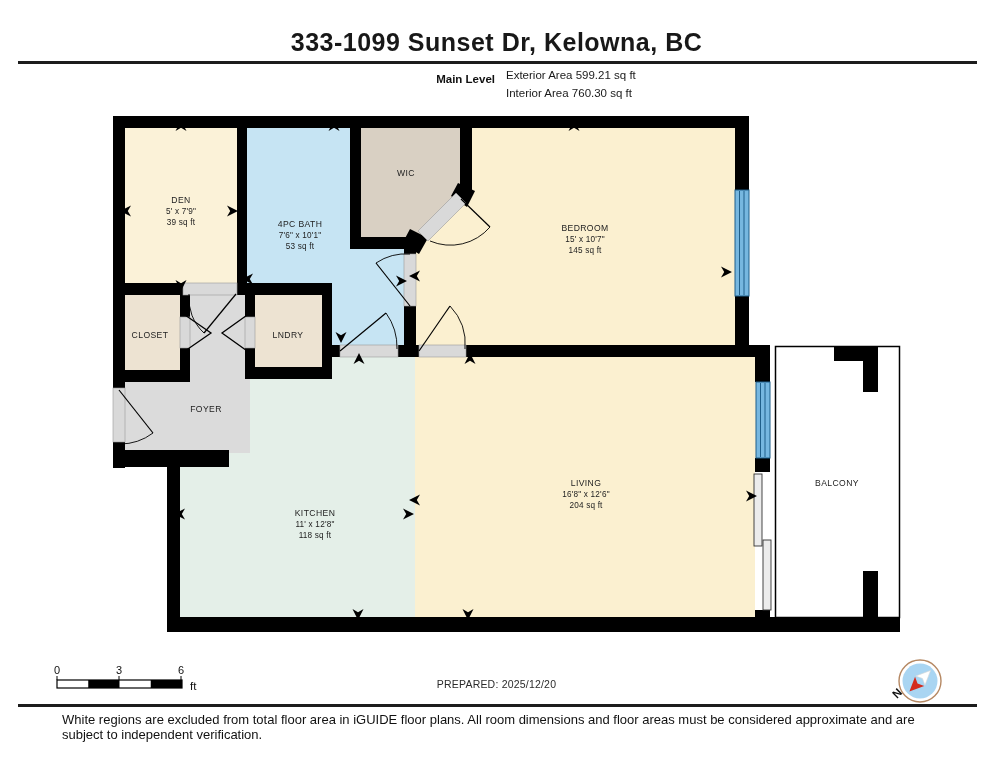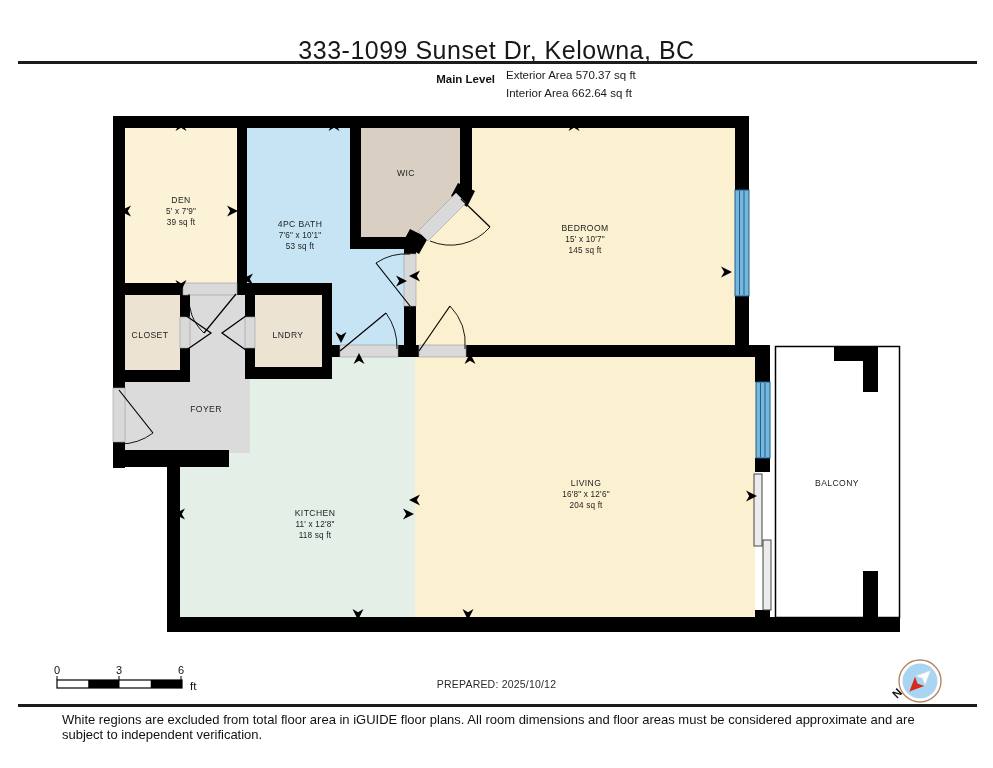--- a/index.html
+++ b/index.html
@@ -1,19 +1,19 @@
 <!DOCTYPE html>
 <html><head>
 <meta charset="utf-8">
 <style>
   html,body{margin:0;padding:0;background:#fff;}
   .page{position:relative;width:993px;height:768px;background:#ffffff;overflow:hidden;
         font-family:"Liberation Sans", sans-serif;color:#111;}
   .title{position:absolute;top:28px;left:0;width:993px;text-align:center;
-         font-size:25px;font-weight:normal;letter-spacing:.5px;color:#181818;margin-top:8px;}
+         font-size:25px;font-weight:bold;letter-spacing:.5px;color:#181818;}
   .hrule{position:absolute;left:18px;width:959px;height:3px;background:#1c1c1c;}
   .hrule.top{top:61px;}
   .hrule.bottom{top:704px;}
   .lvlrow{position:absolute;top:69px;left:0;width:993px;font-size:11.5px;}
   .lvl-label{position:absolute;right:498px;top:4px;font-weight:bold;white-space:nowrap;}
   .area-line{position:absolute;left:506px;top:0;white-space:nowrap;color:#1a1a1a;}
   .area-line.second{top:18px;}
   .prepared{position:absolute;top:678px;left:0;width:993px;text-align:center;
             font-size:10.5px;color:#2b2b2b;letter-spacing:.2px;}
   .disclaimer{position:absolute;top:712px;left:62px;width:870px;font-size:13px;color:#111;}
@@ -26,22 +26,22 @@
 </style>
 </head>
 <body>
 
 <div class="page">
 
   <div class="title">333-1099 Sunset Dr, Kelowna, BC</div>
   <div class="hrule top"></div>
   <div class="lvlrow">
     <span class="lvl-label">Main Level</span>
-    <span class="area-line">Exterior Area 570.37 sq ft</span>
-    <span class="area-line second">Interior Area 662.64 sq ft</span>
+    <span class="area-line">Exterior Area 599.21 sq ft</span>
+    <span class="area-line second">Interior Area 760.30 sq ft</span>
   </div>
 
   <svg width="993" height="768" viewBox="0 0 993 768">
     <defs>
       <path id="arr" d="M0,-5.5 L11,0 L0,5.5 L3.2,0 Z"></path>
     </defs>
 
     <polygon points="242,116 355,116 355,245 410,245 410,352 327,352 327,295 242,295" fill="#C6E4F3"></polygon>
     <polygon points="355,116 466,116 466,190 412,243 355,243" fill="#D9D0C3"></polygon>
     <polygon points="466,116 749,116 749,357 410,357 410,245 466,190" fill="#FBF0D0"></polygon>
@@ -213,17 +213,17 @@
       <circle cx="920" cy="681" r="21" fill="#ffffff" stroke="#B58863" stroke-width="1.4"></circle>
       <circle cx="920" cy="681" r="17.5" fill="#A9D5F2"></circle>
       <g transform="rotate(45,920,681)">
         <polygon points="920,666 926.5,680.5 920,677.5 913.5,680.5" fill="#ffffff" stroke="#d8d8d8" stroke-width="0.6"></polygon>
         <polygon points="920,696 926.5,681.5 920,684.5 913.5,681.5" fill="#D42B1E"></polygon>
       </g>
       <text x="897" y="699" font-size="11.5" font-weight="bold" fill="#111" transform="rotate(-45,897,699)">N</text>
     </g>
   </svg>
 
-  <div class="prepared">PREPARED: 2025/10/12</div>
+  <div class="prepared">PREPARED: 2025/12/20</div>
   <div class="hrule bottom"></div>
   <div class="disclaimer">White regions are excluded from total floor area in iGUIDE floor plans. All room dimensions and floor areas must be considered approximate and are subject to independent verification.</div>
 
 </div>
 
 </body></html>

